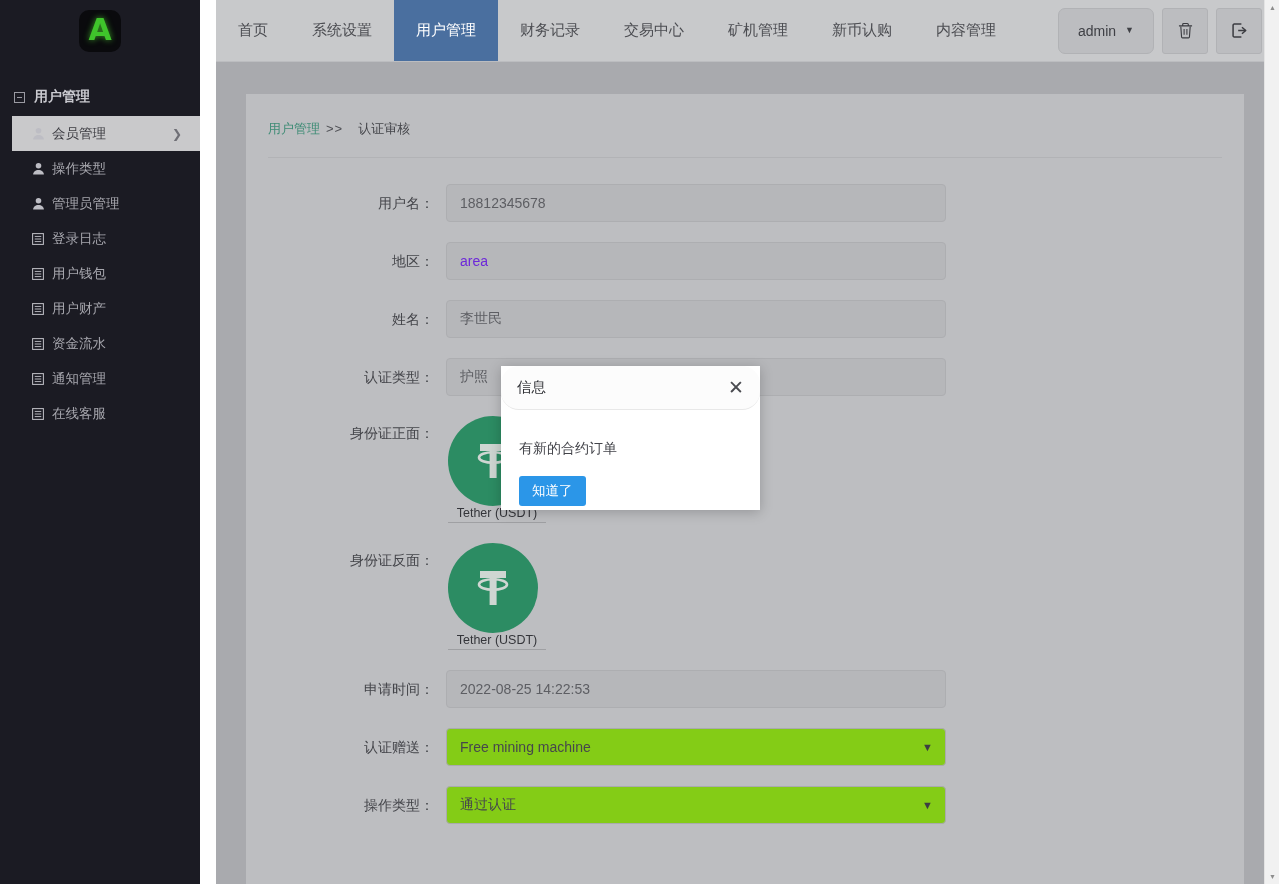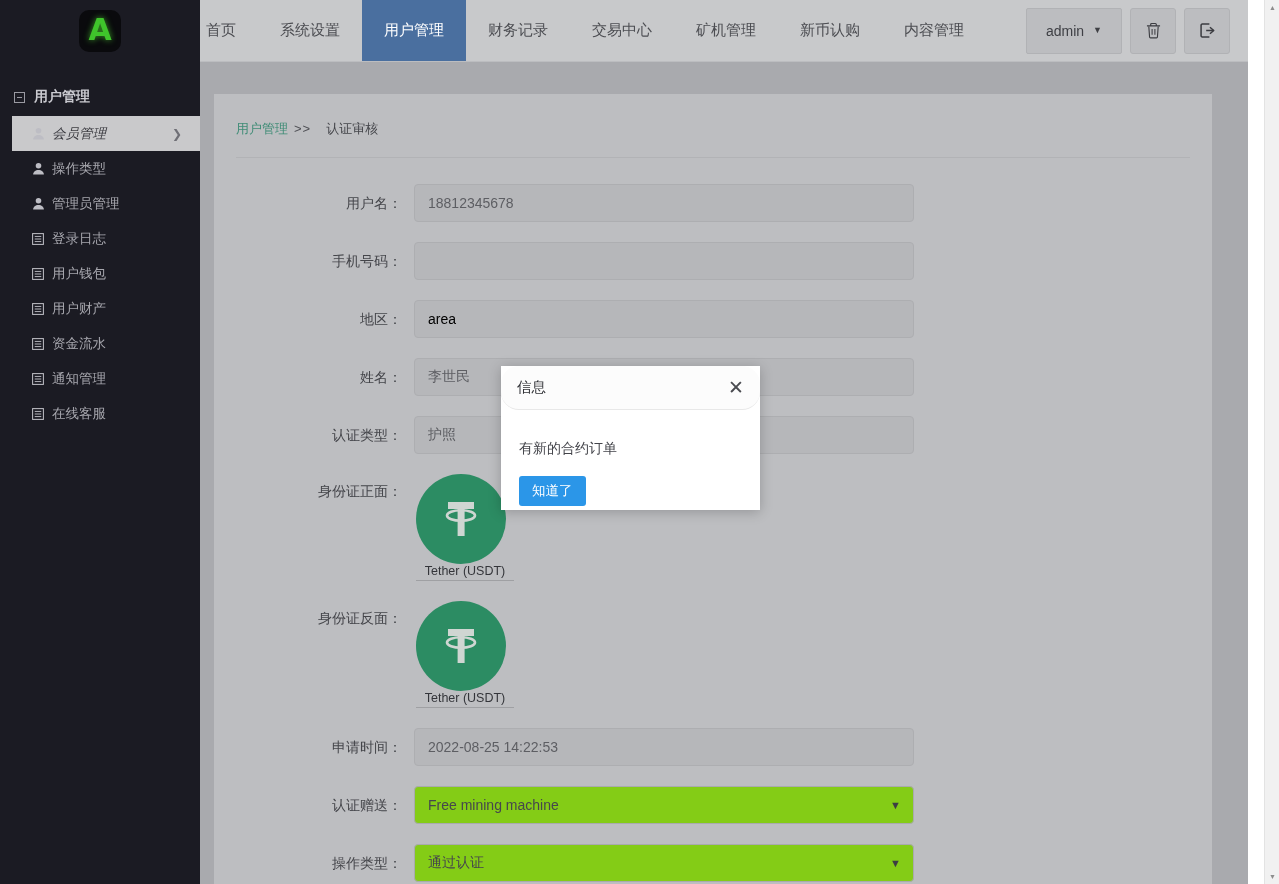--- a/index.html
+++ b/index.html
@@ -71,37 +71,36 @@
     font-size: 13.5px;
     gap: 7px;
     position: relative;
     cursor: pointer;
   }
   .side-item.active {
     background: #c9c9cb;
     color: #3c3c42;
     margin-left: 12px;
     padding-left: 20px;
-    font-style: italic;
   }
   .side-item .chev {
     position: absolute; right: 18px;
     font-size: 12px; color: #6f6f76;
   }
   .ic {
     font-size: 12px; line-height: 1;
     display: inline-block;
     width: 13px; text-align: center;
     flex: 0 0 auto;
   }
   .ic svg { display: block; }
 
   
   #main {
-    position: absolute; left: 184px; top: 0;
+    position: absolute; left: 216px; top: 0;
     width: 1064px; height: 884px;
     background: #a9aaae;
     overflow: hidden;
   }
 
   
   #topbar {
     position: relative;
     height: 62px;
     background: #c8c9cb;
@@ -125,21 +124,21 @@
     display: flex; align-items: center;
     gap: 8px;
     padding-right: 18px;
   }
   .admin-btn {
     height: 46px;
     min-width: 96px;
     padding: 0 16px;
     background: #bcbdc0;
     border: 1px solid #b1b2b5;
-    border-radius: 2px;
+    border-radius: 7px;
     display: flex; align-items: center; justify-content: center;
     gap: 9px;
     font-size: 14px;
     color: #3f4045;
     cursor: pointer;
   }
   .caret { font-size: 9px; line-height: 1; }
   .icon-btn {
     width: 46px; height: 46px;
     background: #bcbdc0;
@@ -191,21 +190,21 @@
     width: 500px; height: 38px;
     background: #b6b7ba;
     border: 1px solid #adaeb1;
     border-radius: 4px;
     padding: 0 13px;
     font-size: 14px;
     color: #5d5e63;
     display: flex; align-items: center;
     font-family: "Liberation Sans", sans-serif;
   }
-  .finput.ph { color: #000000; }
+  .finput.ph { color: #6d28d9; }
   .fselect {
     width: 500px; height: 38px;
     background: #84cc16;
     border: 1px solid #a9aaad;
     border-radius: 4px;
     padding: 0 13px;
     font-size: 14px;
     color: #46474c;
     display: flex; align-items: center;
     position: relative;
@@ -462,26 +461,20 @@
         <div class="bc-rule"></div>
 
         <div class="form" id="form-rows">
             <div class="frow">
               <div class="flabel">用户名：</div>
               <div class="fctl">
                 <div class="finput" placeholder="">18812345678</div>
               </div>
             </div>
             <div class="frow">
-              <div class="flabel">手机号码：</div>
-              <div class="fctl">
-                <div class="finput" placeholder=""></div>
-              </div>
-            </div>
-            <div class="frow">
               <div class="flabel">地区：</div>
               <div class="fctl">
                 <div class="finput ph" placeholder="area">area</div>
               </div>
             </div>
             <div class="frow">
               <div class="flabel">姓名：</div>
               <div class="fctl">
                 <div class="finput" placeholder="">李世民</div>
               </div>

